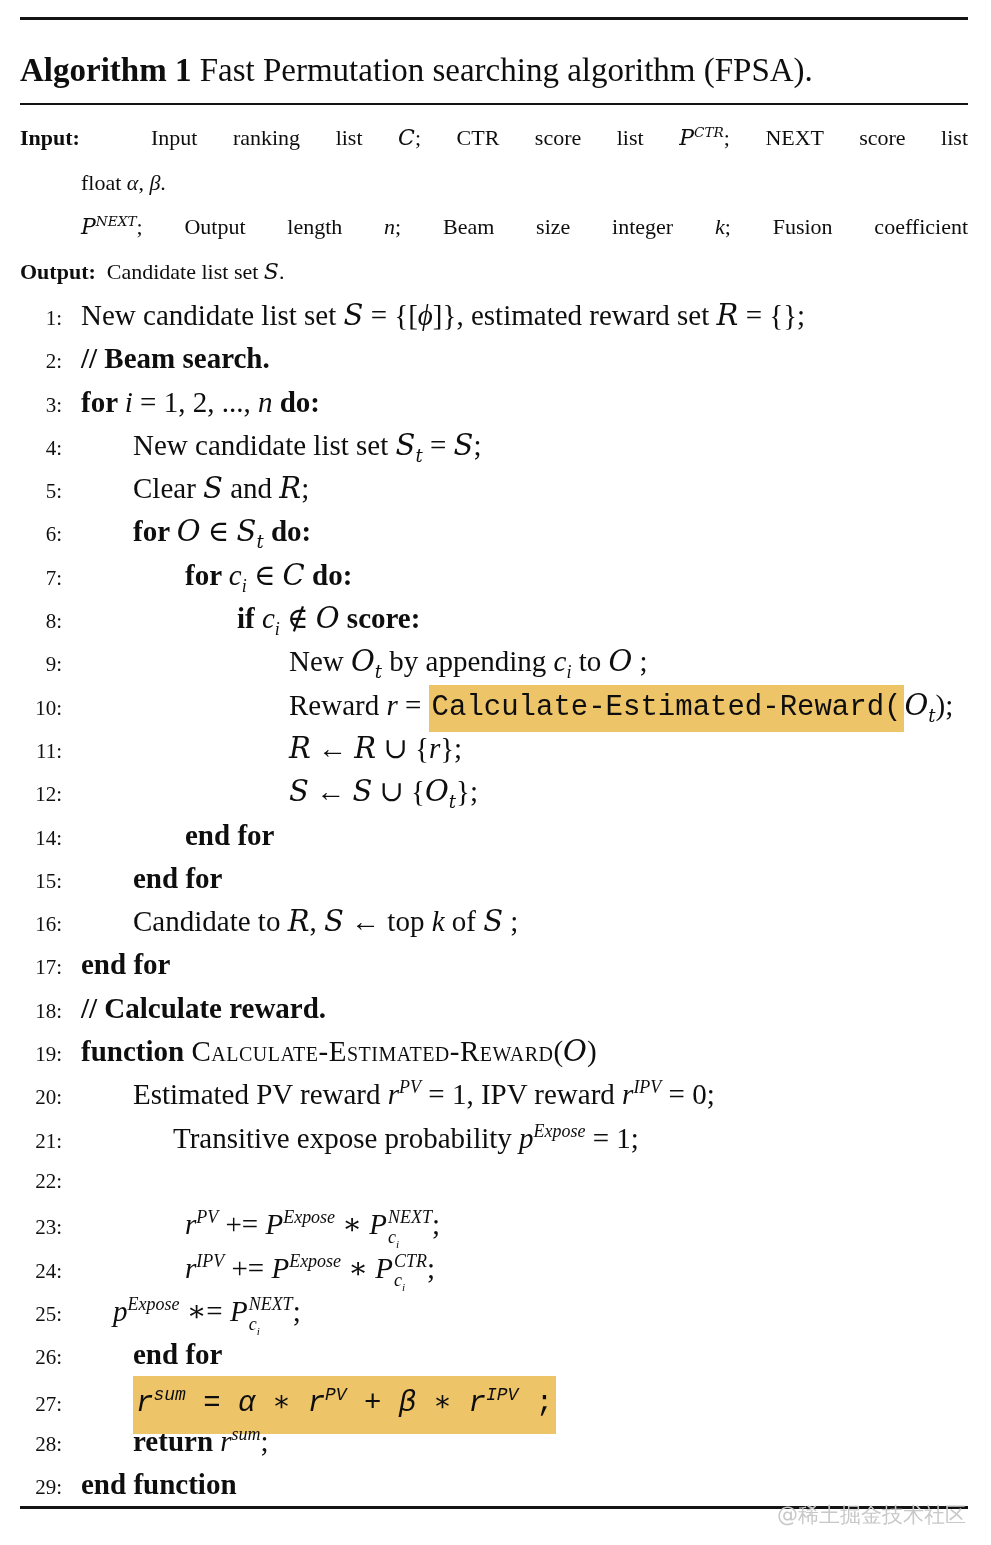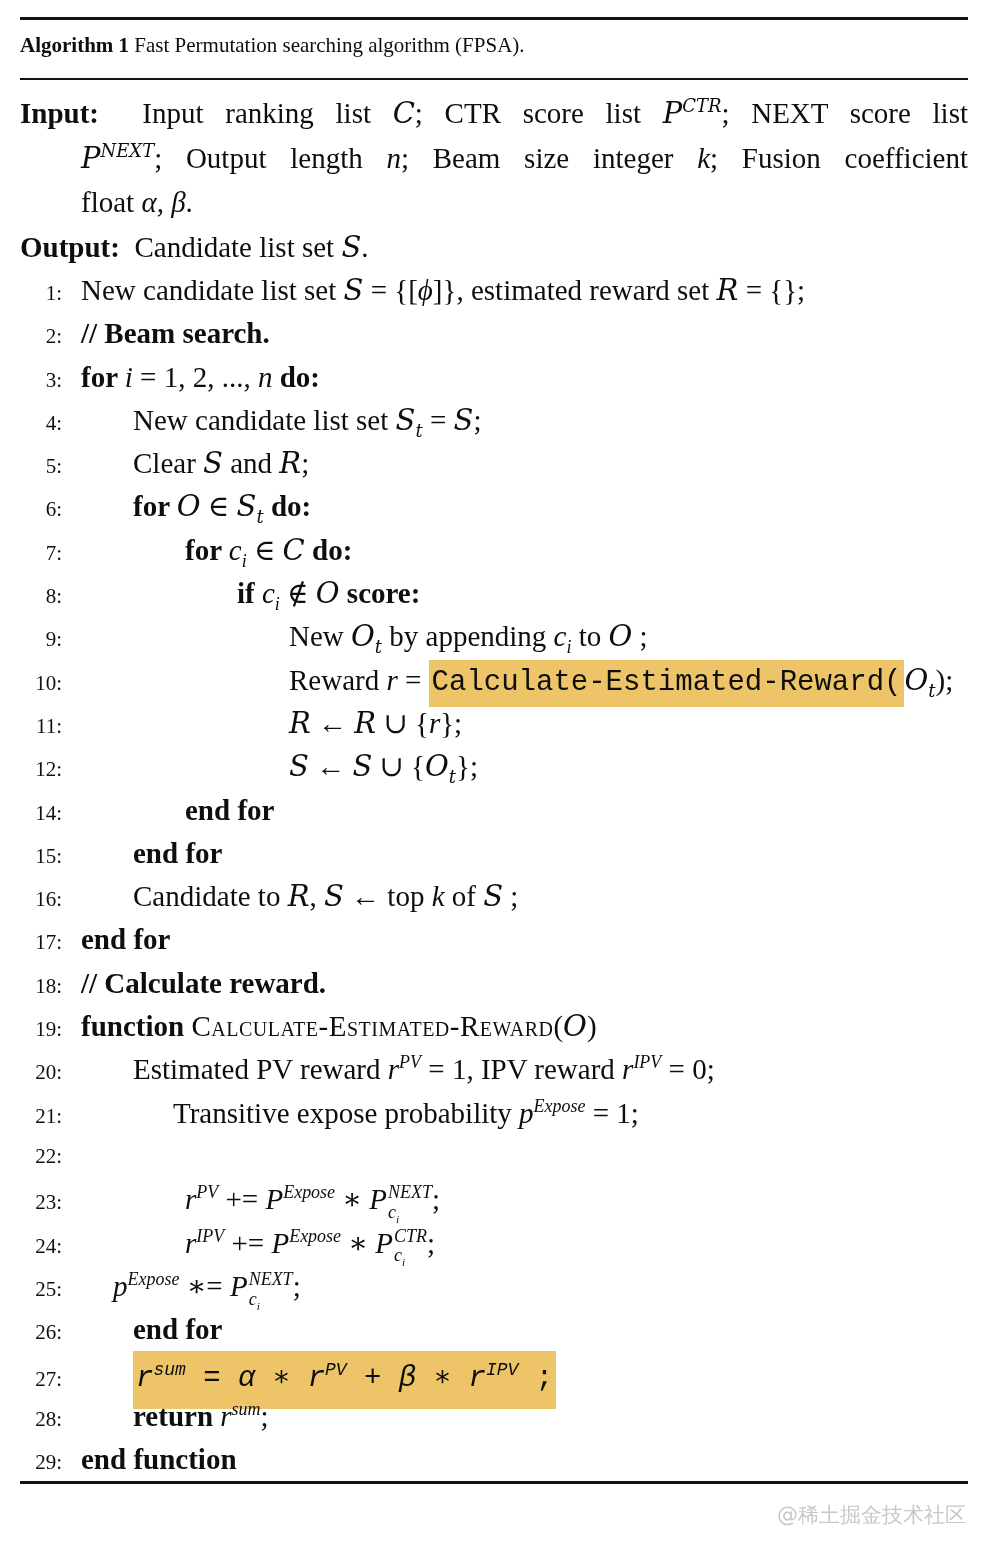--- a/index.html
+++ b/index.html
@@ -3,27 +3,27 @@
 <meta charset="utf-8">
 <style>
   html,body{margin:0;padding:0;background:#ffffff;}
   body{width:991px;height:1545px;position:relative;overflow:hidden;
        font-family:"Liberation Serif","DejaVu Serif",serif;color:var(--text,#0e0e0e);}
   .page{position:relative;width:100%;height:100%;box-sizing:border-box;padding:0 23px 0 20px;}
   .rule{background:var(--rule,#141414);}
   .rule-top{margin-top:17px;height:3px;}
   .rule-mid{height:2px;}
   .rule-bottom{height:3px;}
-  .title{height:58px;line-height:50px;font-size:21px;white-space:nowrap;}
+  .title{height:58px;line-height:50px;font-size:33px;white-space:nowrap;margin-top:25px;}
   .b{font-weight:bold;}
   .i{font-style:italic;}
   .scr{font-style:italic;font-family:"DejaVu Serif","Liberation Serif",serif;}
   .sc{font-variant:small-caps;letter-spacing:.5px;}
   .hl{background:var(--highlight,#eec469);padding:6px 3px 8px 3px;font-family:Liberation Mono, monospace;}
-  .io{padding-top:11px;font-size:29px;}
+  .io{padding-top:11px;font-size:22px;}
   .ioline{line-height:44.5px;height:44.5px;white-space:nowrap;}
   .ioline.just{white-space:normal;text-align:justify;text-align-last:justify;}
   .ioline.cont{padding-left:61px;}
   .algo{font-size:29px;}
   .line{display:flex;align-items:baseline;line-height:43.3px;height:43.3px;white-space:nowrap;}
   .num{flex:none;display:inline-block;width:42px;text-align:right;font-size:21px;color:#101010;}
   .ct{display:inline;}
   .sup{font-size:.62em;line-height:0;vertical-align:super;}
   .sub{font-size:.62em;line-height:0;vertical-align:sub;}
   .stk{display:inline-flex;flex-direction:column;align-items:flex-start;
@@ -35,22 +35,22 @@
 </style>
 </head>
 <body>
 
 <div class="page">
   <div class="rule rule-top"></div>
   <div class="title"><span class="b">Algorithm 1</span><span> Fast Permutation searching algorithm (FPSA).</span></div>
   <div class="rule rule-mid"></div>
   <div class="io" id="io">
       <div class="ioline just"><span class="b">Input:</span><span>&nbsp; Input ranking list </span><span class="scr">C</span><span>; CTR score list </span><span class="scr">P<span class="sup"><span>CTR</span></span></span><span>; NEXT score list</span></div>
+      <div class="ioline cont"><span>float </span><span class="i">α</span><span>, </span><span class="i">β</span><span>.</span></div>
       <div class="ioline cont just"><span class="scr">P<span class="sup"><span>NEXT</span></span></span><span>; Output length </span><span class="i">n</span><span>; Beam size integer </span><span class="i">k</span><span>; Fusion coefficient</span></div>
-      <div class="ioline cont"><span>float </span><span class="i">α</span><span>, </span><span class="i">β</span><span>.</span></div>
       <div class="ioline"><span class="b">Output:</span><span>&nbsp; Candidate list set </span><span class="scr">S</span><span>.</span></div>
     </div>
   <div class="algo" id="algo">
       <div class="line">
         <span class="num">1:</span>
         <span class="ct" style="margin-left: 19px;"><span>New candidate list set </span><span class="scr">S</span><span> = {[</span><span class="i">ϕ</span><span>]}, estimated reward set </span><span class="scr">R</span><span> = {};</span></span>
       </div>
       <div class="line">
         <span class="num">2:</span>
         <span class="ct" style="margin-left: 19px;"><span class="b">// Beam search.</span></span>

